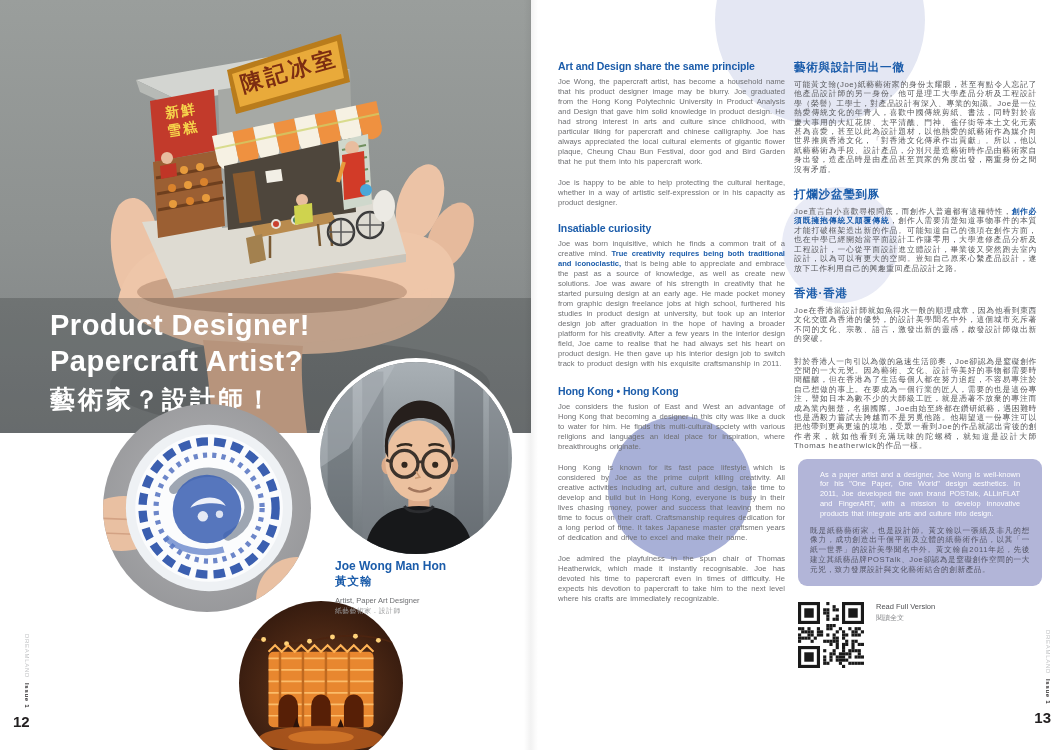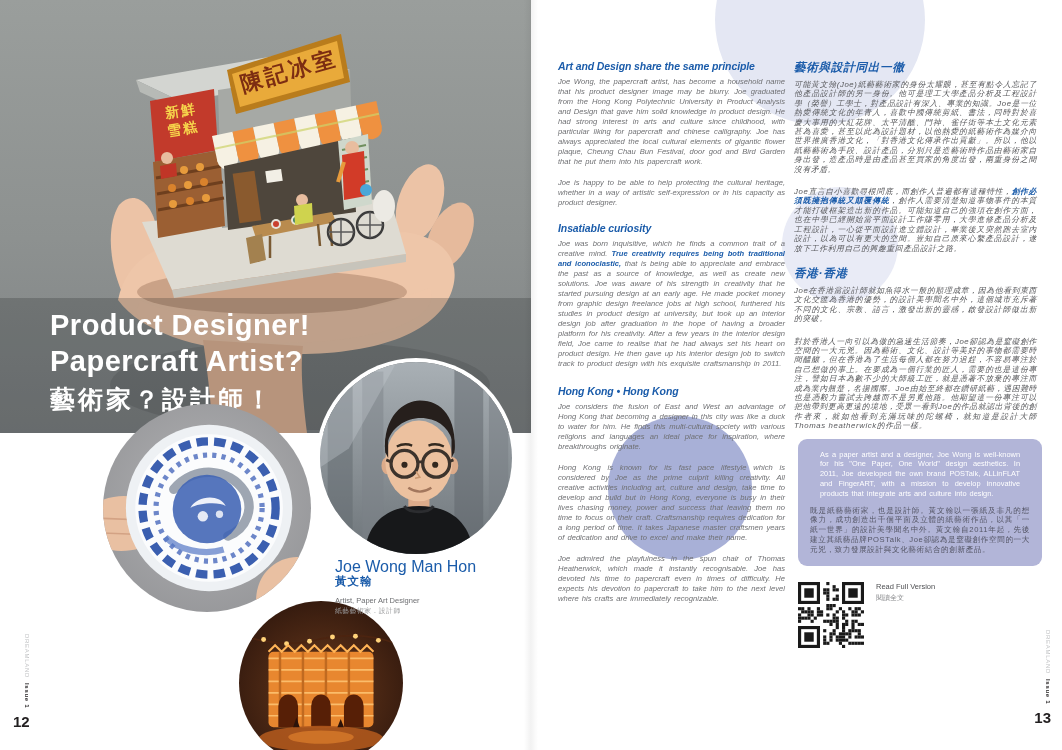--- a/index.html
+++ b/index.html
@@ -17,21 +17,21 @@
   .t-en{font-size:29px;font-weight:bold;color:#fff;line-height:36px;letter-spacing:0.5px;}
   .t-zh{font-size:25px;font-weight:bold;color:#fff;line-height:33px;margin-top:4px;letter-spacing:3px;}
 
   .circ{position:absolute;border-radius:50%;overflow:hidden;z-index:5;}
   .circ svg{display:block;width:100%;height:100%;}
   .plate{left:103px;top:404px;width:208px;height:208px;}
   .portrait{left:320px;top:362px;width:192px;height:192px;box-shadow:0 0 0 4px #fff;z-index:6;}
   .glow{left:239px;top:601px;width:164px;height:164px;}
 
   .name{position:absolute;left:335px;top:560px;z-index:7;}
-  .n-en{font-size:16px;font-weight:normal;color:#1b5caa;line-height:13px;}
+  .n-en{font-size:12px;font-weight:bold;color:#1b5caa;line-height:13px;}
   .n-zh{font-size:11.5px;font-weight:bold;color:#1b5caa;line-height:16px;letter-spacing:1px;}
   .r-en{font-size:7.5px;color:#6e6f72;margin-top:7px;line-height:9px;}
   .r-zh{font-size:6.8px;color:#9a9b9d;margin-top:2px;line-height:8px;letter-spacing:0.5px;}
 
   
   .edge{position:absolute;z-index:8;display:flex;flex-direction:column;}
   .edge-l{left:13px;bottom:20px;}
   .edge-r{right:11px;bottom:24px;}
   .vtext{writing-mode:vertical-rl;font-size:6px;letter-spacing:0.7px;}
   .mag{color:#c3c4c6;}
@@ -44,21 +44,21 @@
   .deco-small{left:251px;top:187px;width:116px;height:116px;background:#e9ebf6;}
   .deco-mid{left:77px;top:416px;width:144px;height:144px;background:#a8b0d7;}
 
   .col{position:absolute;z-index:1;}
   .col-en{left:27px;top:60px;width:227px;}
   .col-zh{left:263px;top:60px;width:247px;}
   .head{font-size:10.5px;font-weight:bold;color:#1b5caa;margin:0 0 5px 0;letter-spacing:-0.1px;}
   .col-zh .head{font-size:11.5px;letter-spacing:0.8px;}
   .p-en{font-size:7.6px;line-height:10px;color:#6f7073;text-align:justify;margin:0 0 11px 0;word-spacing:1px;}
   .p-zh{font-size:7.8px;line-height:9.4px;color:#58595c;text-align:justify;margin:0 4px 13px 0;letter-spacing:0.6px;}
-  .sec{margin-bottom:7px;font-style:italic;}
+  .sec{margin-bottom:7px;}
   .hl{color:#1b5caa;font-weight:bold;}
 
   .info-box{background:#b2b5d8;border-radius:9px;padding:11px 12px;margin:8px 0 0 4px;width:244px;box-sizing:border-box;}
   .info-en{font-size:7.4px;line-height:9.8px;color:#ffffff;text-align:justify;margin:0 10px 7px 10px;word-spacing:1px;}
   .info-zh{font-size:7.6px;line-height:9.8px;color:#555666;text-align:justify;margin:0;letter-spacing:0.6px;}
 
   .qr-row{display:flex;margin:16px 0 0 4px;align-items:flex-start;}
   .qr{width:66px;height:66px;display:block;}
   .qr-labels{margin-left:12px;margin-bottom:7px;}
   .qr-en{font-size:7.5px;color:#4f5053;}
@@ -309,20 +309,21 @@
         <p class="p-en">Joe admired the playfulness in the spun chair of Thomas Heatherwick, which made it instantly recognisable. Joe has devoted his time to papercraft even in times of difficulty. He expects his devotion to papercraft to take him to the next level where his crafts are immediately recognizable.</p>
       </div>
     </div>
 
     <div class="col col-zh">
       <div class="sec">
         <h3 class="head">藝術與設計同出一徹</h3>
         <p class="p-zh">可能黃文翰(Joe)紙藝藝術家的身份太耀眼，甚至有點令人忘記了他產品設計師的另一身份。他可是理工大學產品分析及工程設計學（榮譽）工學士，對產品設計有深入、專業的知識。Joe是一位熱愛傳統文化的年青人，喜歡中國傳統剪紙、書法，同時對於喜慶大事用的大紅花牌、太平清醮、門神、雀仔街等本土文化元素甚為喜愛，甚至以此為設計題材，以他熱愛的紙藝術作為媒介向世界推廣香港文化，「對香港文化傳承作出貢獻」。所以，他以紙藝藝術為手段、設計產品，分別只是造藝術時作品由藝術家自身出發，造產品時是由產品甚至買家的角度出發，兩重身份之間沒有矛盾。</p>
       </div>
       <div class="sec">
+        <h3 class="head">打爛沙盆璺到豚</h3>
         <p class="p-zh"><span>Joe直言自小喜歡尋根問底，而創作人普遍都有這種特性，</span><span class="hl">創作必須既擁抱傳統又顛覆傳統</span><span>，創作人需要清楚知道事物事件的本質才能打破框架造出新的作品。可能知道自己的強項在創作方面，也在中學已經開始當平面設計工作賺零用，大學進修產品分析及工程設計，一心從平面設計進立體設計，畢業後又突然跑去室內設計，以為可以有更大的空間。豈知自己原來心繫產品設計，遂放下工作利用自己的興趣重回產品設計之路。</span></p>
       </div>
       <div class="sec">
         <h3 class="head">香港·香港</h3>
         <p class="p-zh">Joe在香港當設計師就如魚得水一般的順理成章，因為他看到東西文化交匯為香港的優勢，的設計美學聞名中外，這個城市充斥著不同的文化、宗教、語言，激發出新的靈感，啟發設計師做出新的突破。</p>
         <p class="p-zh" style="margin-bottom:0">對於香港人一向引以為傲的急速生活節奏，Joe卻認為是窒礙創作空間的一大元兇。因為藝術、文化、設計等美好的事物都需要時間醞釀，但在香港為了生活每個人都在努力追趕，不容易專注於自己想做的事上。在要成為一個行業的匠人，需要的也是這份專注，譬如日本為數不少的大師級工匠，就是憑著不放棄的專注而成為業內翹楚，名揚國際。Joe由始至終都在鑽研紙藝，遇困難時也是憑毅力嘗試去跨越而不是另覓他路。他期望這一份專注可以把他帶到更高更遠的境地，受眾一看到Joe的作品就認出背後的創作者來，就如他看到充滿玩味的陀螺椅，就知道是設計大師Thomas heatherwick的作品一樣。</p>
       </div>
 
       <div class="info-box">
         <p class="info-en">As a paper artist and a designer, Joe Wong is well-known for his "One Paper, One World" design aesthetics. In 2011, Joe developed the own brand POSTalk, ALLinFLAT and FingerART, with a mission to develop innovative products that integrate arts and culture into design.</p>

